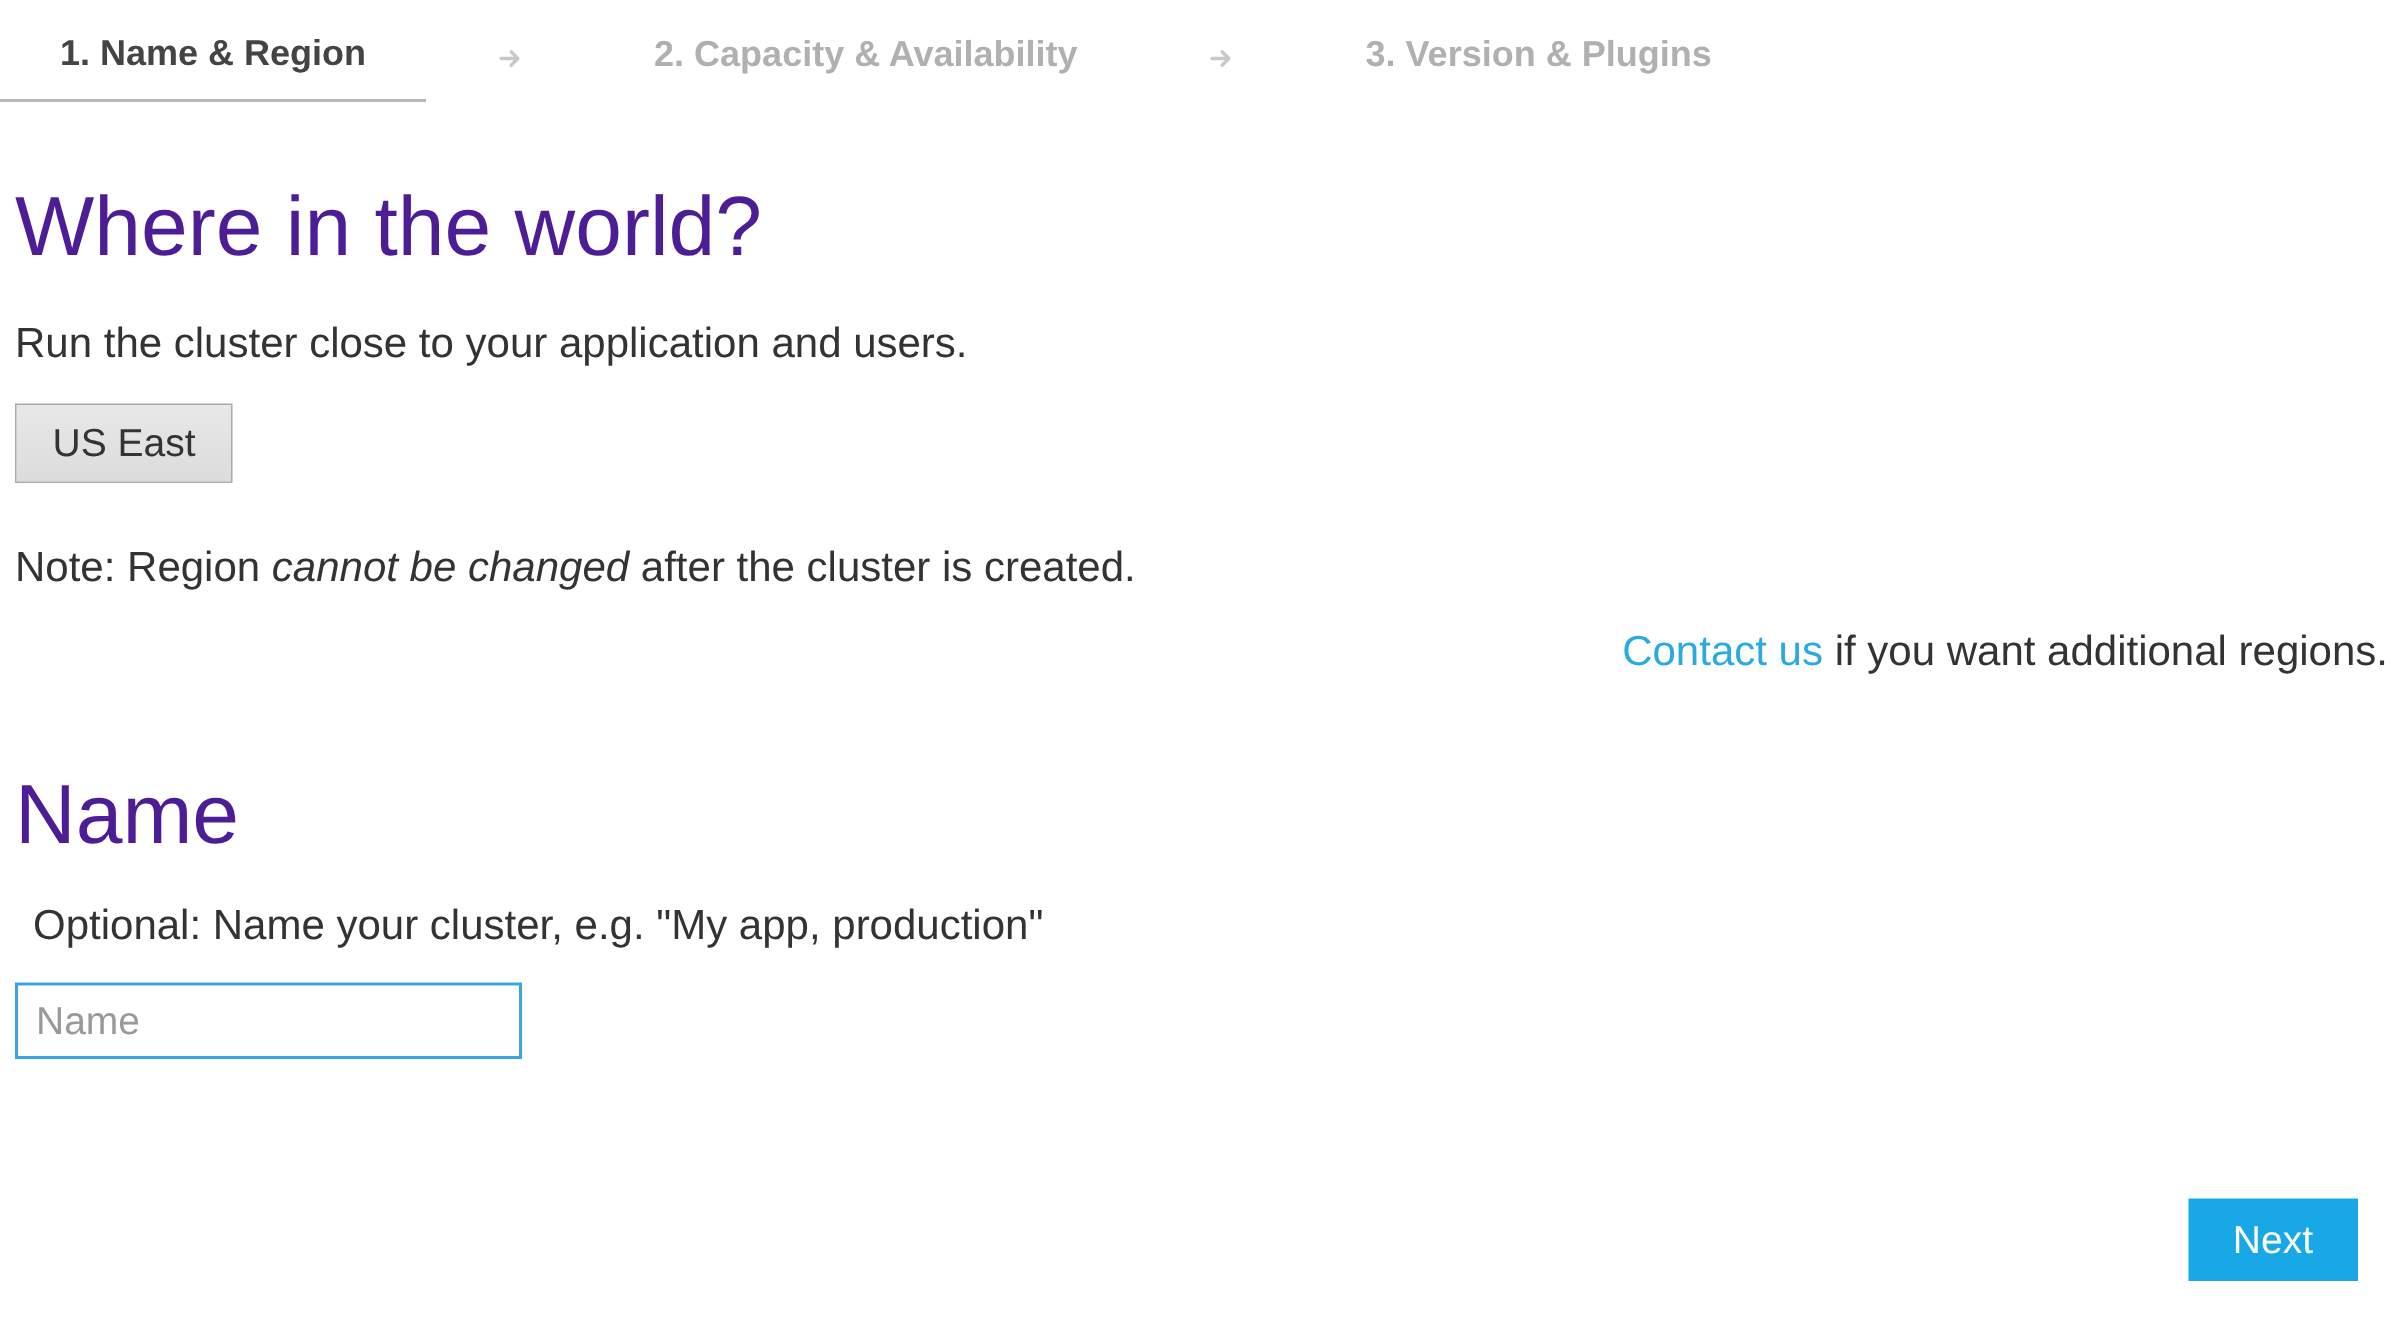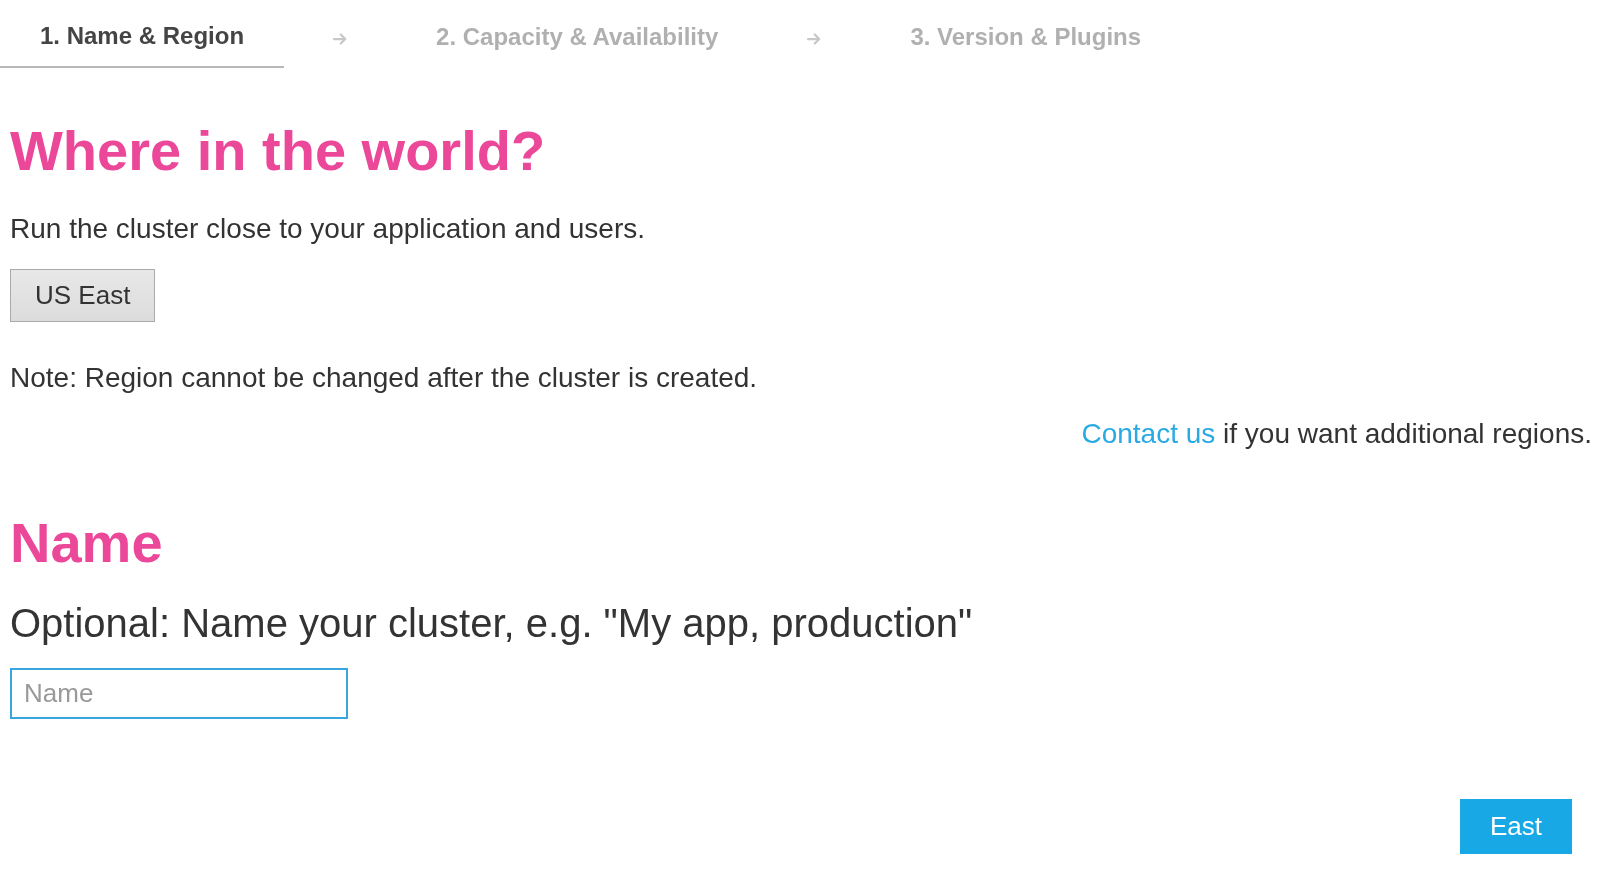--- a/index.html
+++ b/index.html
@@ -40,22 +40,22 @@
     }
     .step-arrow svg {
       width: 18px;
       height: 18px;
     }
     .content {
       padding: 50px 10px 10px 10px;
     }
     h1 {
       font-size: 56px;
-      font-weight: 700;
-      color: #ec4899;
+      font-weight: 400;
+      color: #4c1d95;
       margin-bottom: 30px;
     }
     .subtitle {
       font-size: 28px;
       color: #333333;
       margin-bottom: 24px;
     }
     .region-buttons {
       display: flex;
       gap: 3px;
@@ -73,39 +73,41 @@
     .region-btn.selected {
       background: linear-gradient(to bottom, #e8e8e8, #dcdcdc);
       border: 1px solid #aaaaaa;
     }
     .note {
       font-size: 28px;
       color: #333333;
       margin-bottom: 24px;
     }
     .note .italic {
+      font-style: italic;
     }
     .contact-line {
       font-size: 28px;
       color: #333333;
       margin-bottom: 60px;
       text-align: right;
     }
     .contact-link {
       color: #29aae3;
       text-decoration: none;
       cursor: pointer;
     }
     .name-section h1 {
       margin-bottom: 26px;
     }
     .name-hint {
-      font-size: 40px;
+      font-size: 28px;
       color: #333333;
       margin-bottom: 22px;
+      margin-left: 12px;
     }
     .name-input {
       font-size: 26px;
       padding: 8px 12px;
       width: 338px;
       border: 2px solid #3aa6e0;
       outline: none;
       font-family: inherit;
       color: #333333;
     }
@@ -169,14 +171,14 @@
 
   <div class="name-section">
     <h1>Name</h1>
     <p class="name-hint">Optional: Name your cluster, e.g. "My app, production"</p>
     <input type="text" class="name-input" placeholder="Name" style="">
   </div>
 
 </div>
 
 <div class="footer">
-  <button class="next-btn">East</button>
+  <button class="next-btn">Next</button>
 </div>
 
 </body></html>

